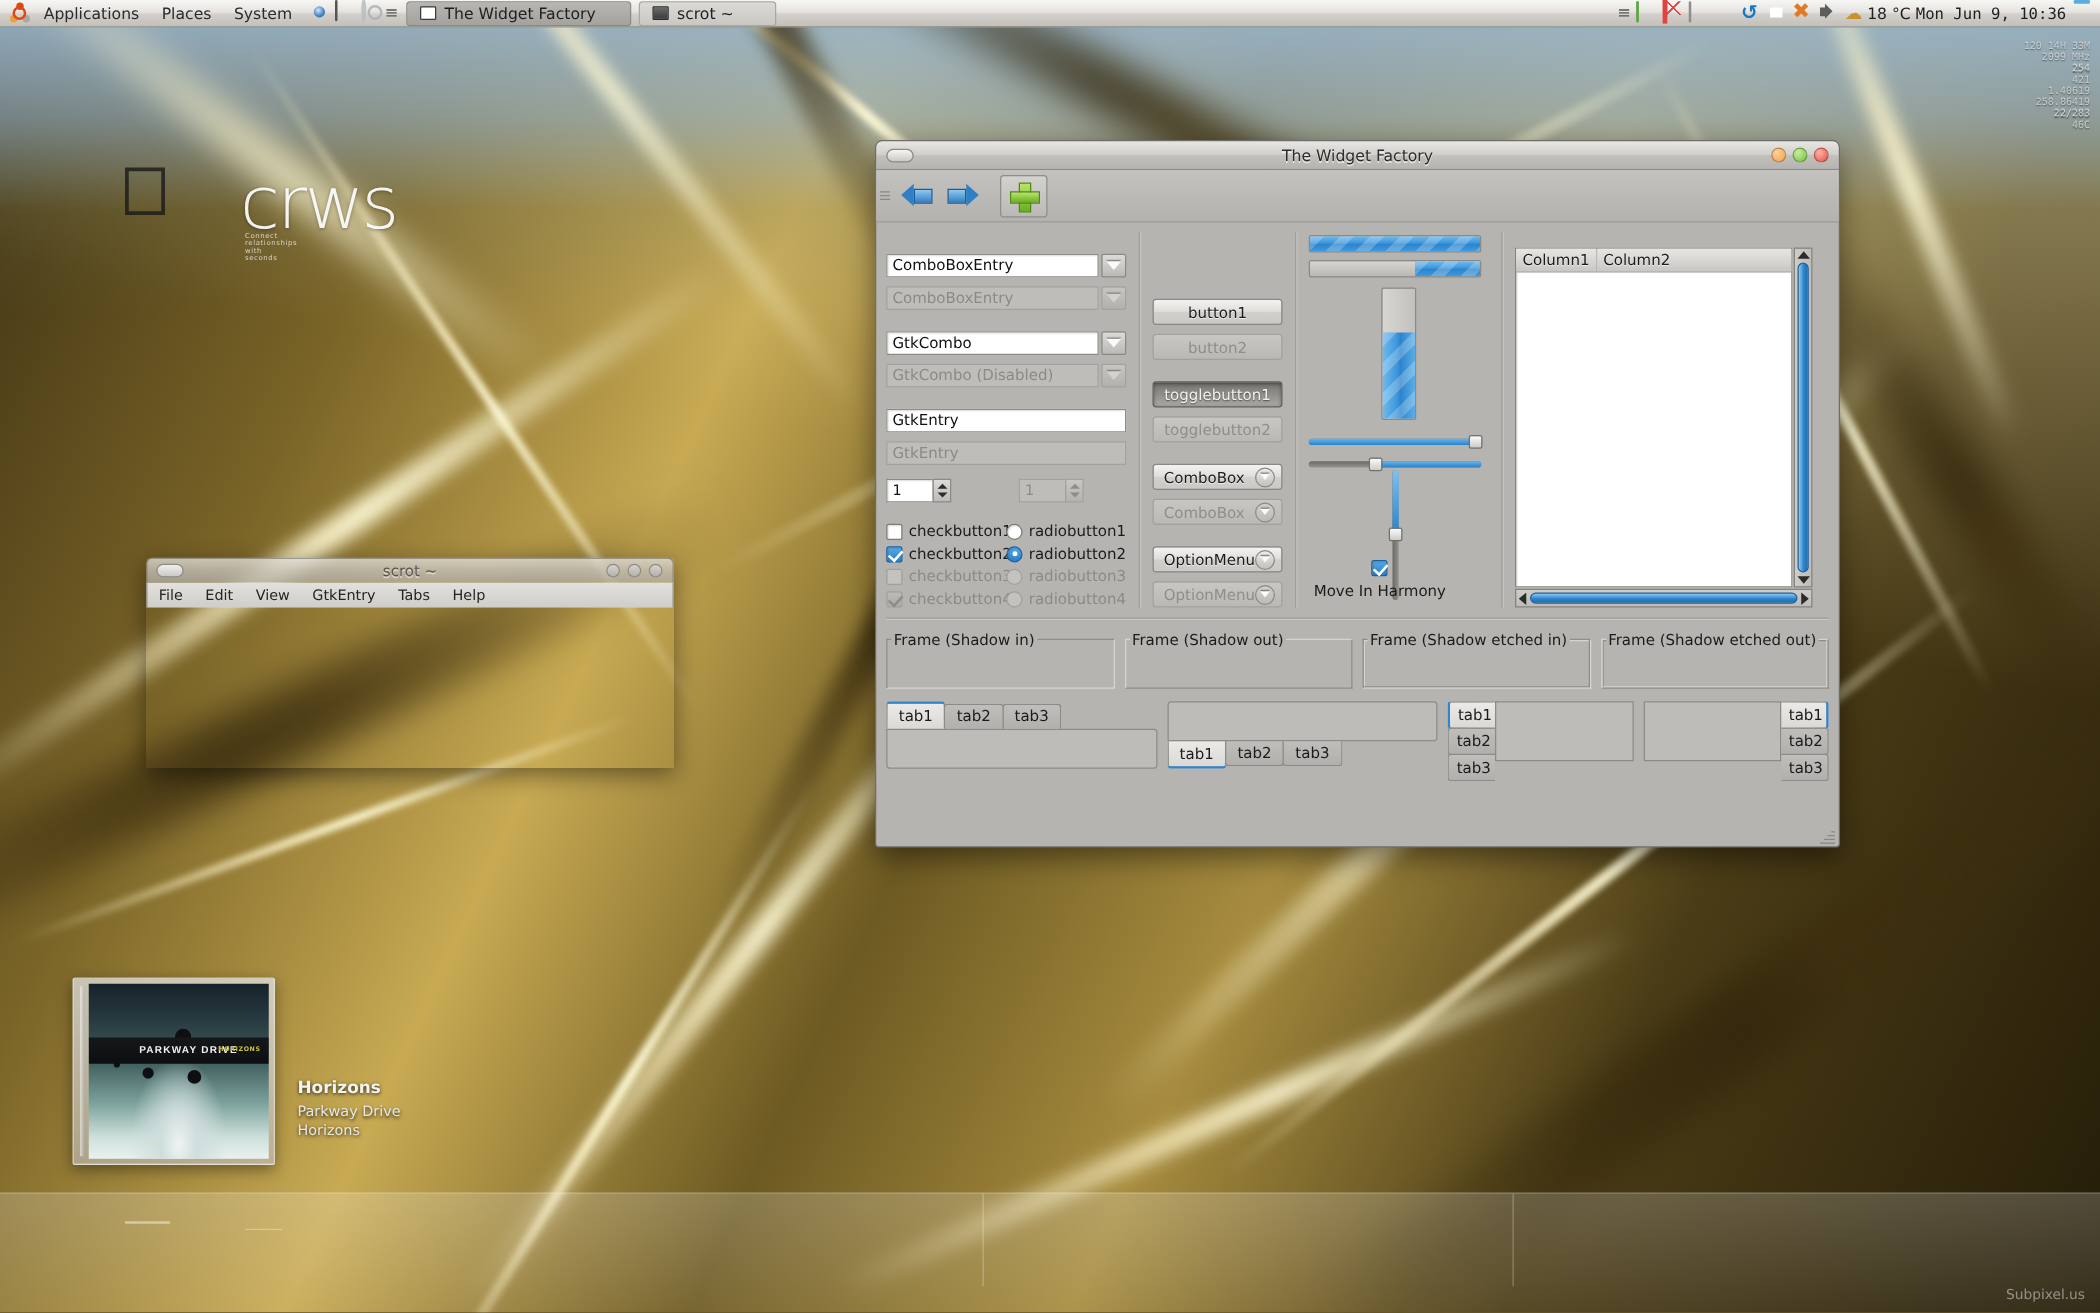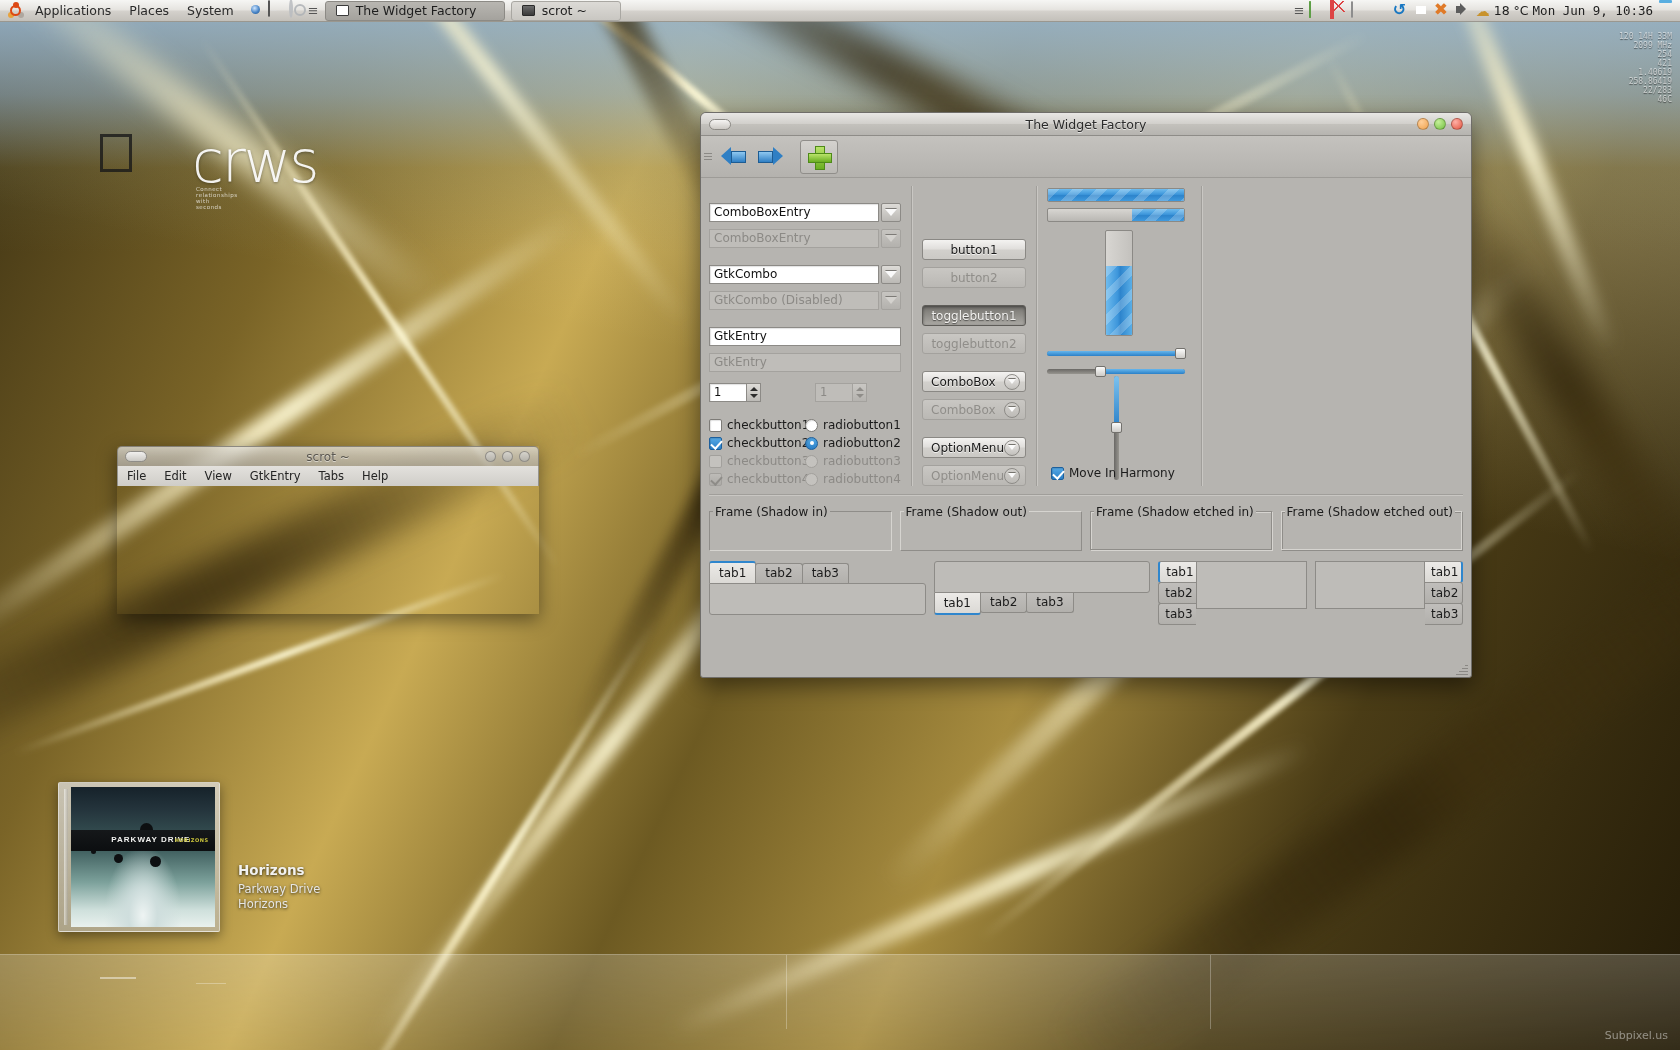--- a/index.html
+++ b/index.html
@@ -397,21 +397,21 @@
   }
   .hscale .knob {
     position:absolute;top:2px;width:11px;height:11px;border-radius:2px;
     background:linear-gradient(180deg,#fbfbfa,#cdcbc7);border:1px solid #73716d;
   }
   .vscale { position:absolute;width:14px; }
   .vscale .trk { position:absolute;left:5px;top:0;bottom:0;width:5px;border-radius:3px;background:linear-gradient(90deg,#6a6865,#97958f); }
   .vscale .trkfill { position:absolute;left:5px;top:0;width:5px;border-radius:3px;background:linear-gradient(180deg,#7cc2ef,#2a80c8); }
   .vscale .knob { position:absolute;left:2px;width:11px;height:11px;border-radius:2px;background:linear-gradient(180deg,#fbfbfa,#cdcbc7);border:1px solid #73716d; }
 
-  .harmony { position:absolute; left:4px; bottom:6px; display:flex;align-items:center;gap:5px;font-size:12px;color:#1b1b1b; }
+  .harmony { position:absolute; left:4px; bottom:6px; display:flex;align-items:center;gap:5px;font-size:12px;color:#1b1b1b;flex-direction:column; }
 
   
   .col4 { width:238px; }
   .tv-wrap { display:flex; }
   .tv {
     flex:1; height:272px; border:1px solid #86847f; background:#fff;
     box-shadow: inset 1px 1px 1px rgba(0,0,0,0.12);
     display:flex;flex-direction:column;
   }
   .tv-head { display:flex;height:19px;border-bottom:1px solid #9b9995;flex:none; }
@@ -831,20 +831,40 @@
         </div>
 
         <div class="harmony">
           <i class="chk on"></i>
           <span>Move In Harmony</span>
         </div>
       </div>
 
       <div class="vsep"></div>
 
+      <div class="col4">
+        <div class="tv-wrap">
+          <div class="tv">
+            <div class="tv-head">
+              <div>Column1</div>
+              <div>Column2</div>
+            </div>
+          </div>
+          <div class="vsb">
+            <i class="a au"></i>
+            <span class="thumb"></span>
+            <i class="a ad"></i>
+          </div>
+        </div>
+        <div class="hsb">
+          <i class="a al"></i>
+          <span class="thumb"></span>
+          <i class="a ar"></i>
+        </div>
+      </div>
     </div>
 
     <div class="wf-hsep"></div>
 
     <div class="frames">
       <div class="frm shin">
         <span class="cap">Frame (Shadow in)</span>
         <span class="box"></span>
       </div>
       <div class="frm shout">

